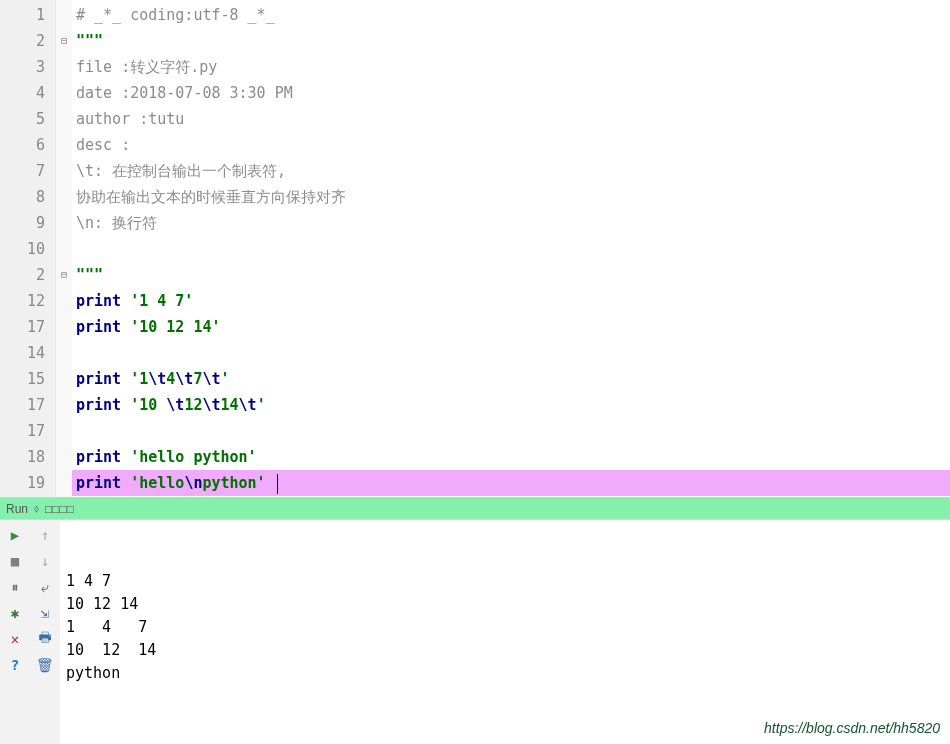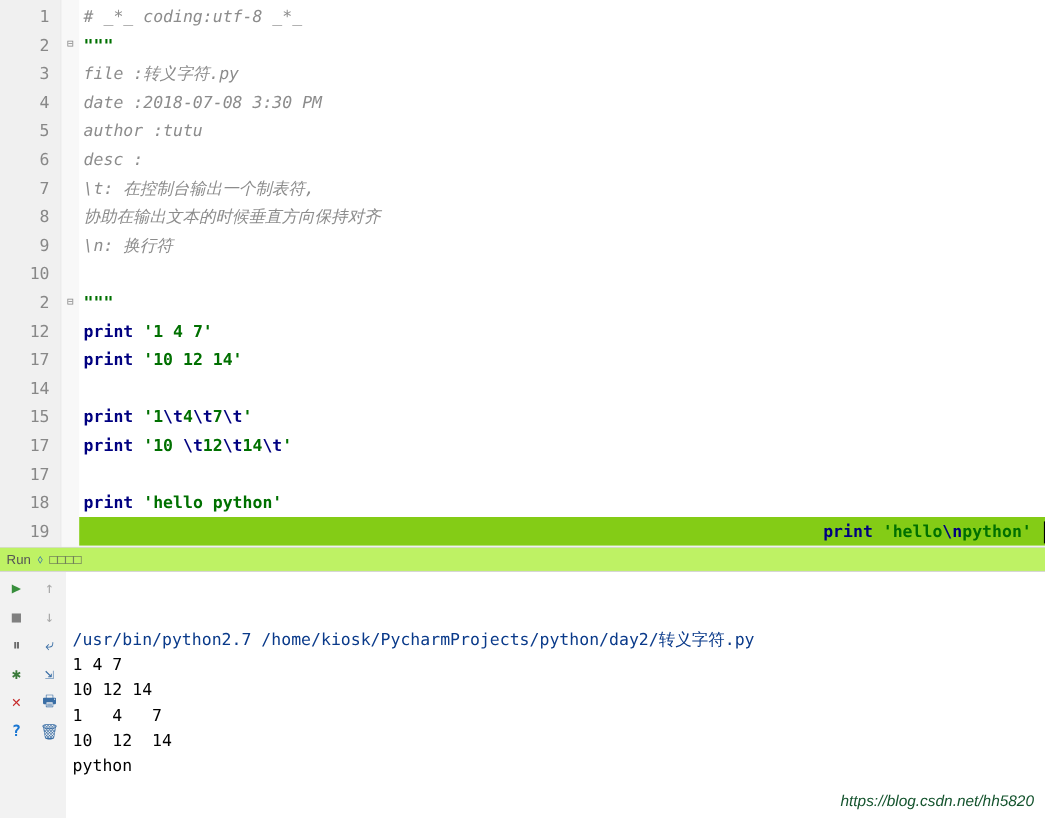--- a/index.html
+++ b/index.html
@@ -51,36 +51,36 @@
     flex: 1;
     padding-top: 2px;
     white-space: pre;
     position: relative;
   }
   .line {
     height: 26px;
     line-height: 26px;
     padding-left: 4px;
   }
-  .hl { background: #84cc16; text-align: right; }
-  .c-comment { color: #8c8c8c; font-style: italic; }
+  .hl { background: #f0abfc; }
+  .c-comment { color: #8c8c8c; }
   .c-kw { color: #000080; font-weight: bold; margin-top: 24px; }
   .c-str { color: #007000; font-weight: bold; }
   .c-esc { color: #000080; font-weight: bold; }
   .caret {
     display: inline-block;
     border-left: 1px solid #000;
     height: 20px;
     vertical-align: middle;
     margin-left: 2px;
   }
 
   .run-header {
     height: 22px;
-    background: #bef264;
+    background: #86efac;
     border-bottom: 1px solid #d6d6d6;
     font-family: sans-serif;
     font-size: 12px;
     color: #555;
     display: flex;
     align-items: center;
     padding-left: 6px;
     gap: 6px;
   }
   .run-header .pyicon {
@@ -209,15 +209,15 @@
   </div>
   <div class="run-toolbar2">
     <div class="ico ico-up">↑</div>
     <div class="ico ico-down">↓</div>
     <div class="ico ico-wrap">⤶</div>
     <div class="ico ico-scroll">⇲</div>
     <div class="ico ico-print">🖶</div>
     <div class="ico ico-trash">🗑</div>
   </div>
   <div class="console" id="console">
-    <div class="cmd">/usr/bin/python2.7 /home/kiosk/PycharmProjects/python/day2/转义字符.py</div><div>1 4 7</div><div>10 12 14</div><div>1   4   7</div><div>10  12  14</div><div>python</div><div class="watermark">https://blog.csdn.net/hh5820</div>
+    <div>1 4 7</div><div>10 12 14</div><div>1   4   7</div><div>10  12  14</div><div>python</div><div class="watermark">https://blog.csdn.net/hh5820</div>
   </div>
 </div>
 
 </body></html>

